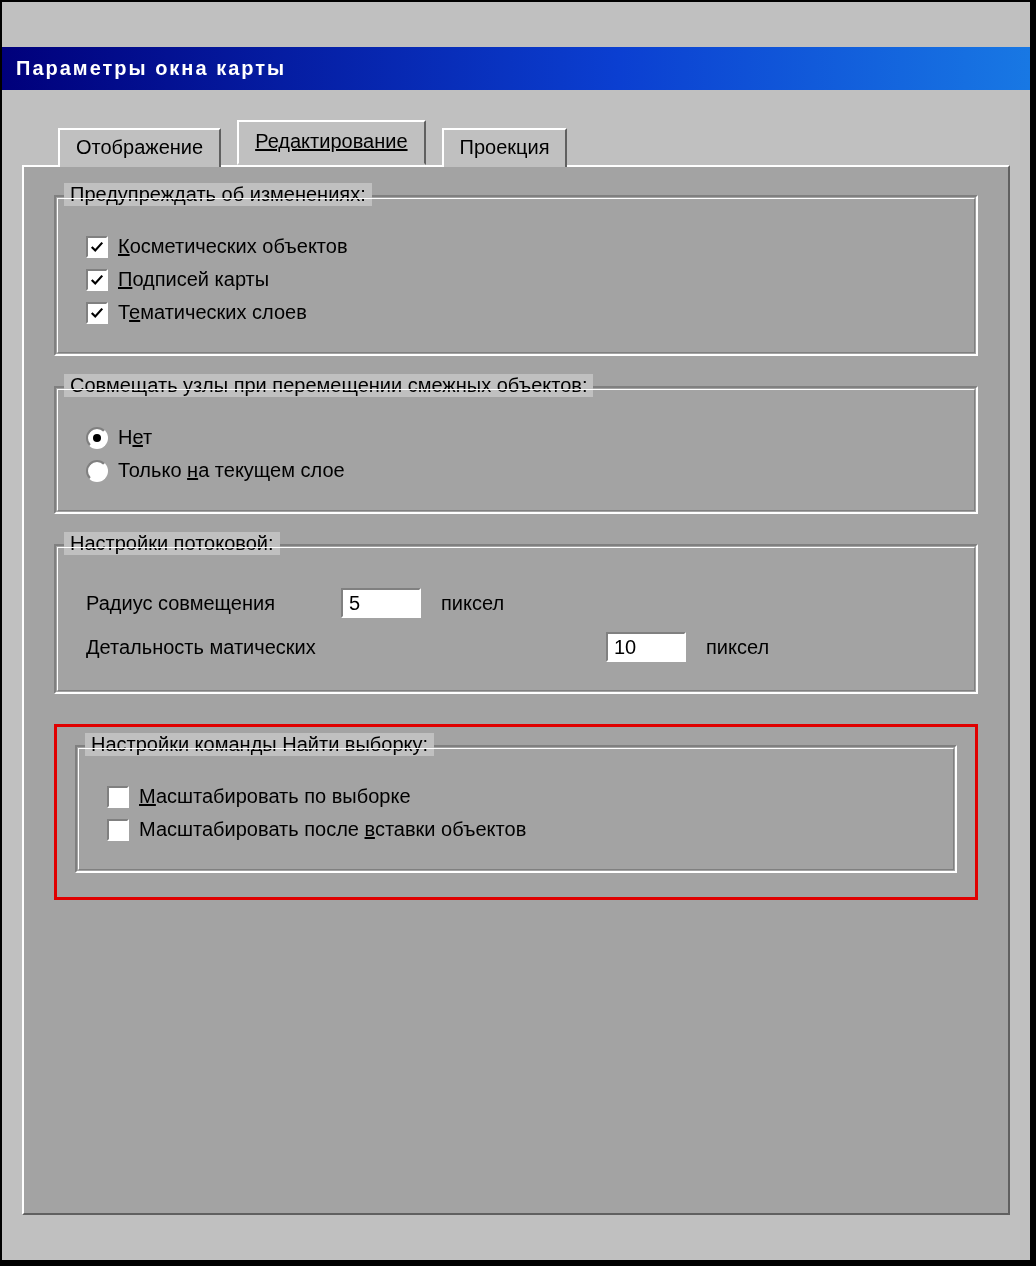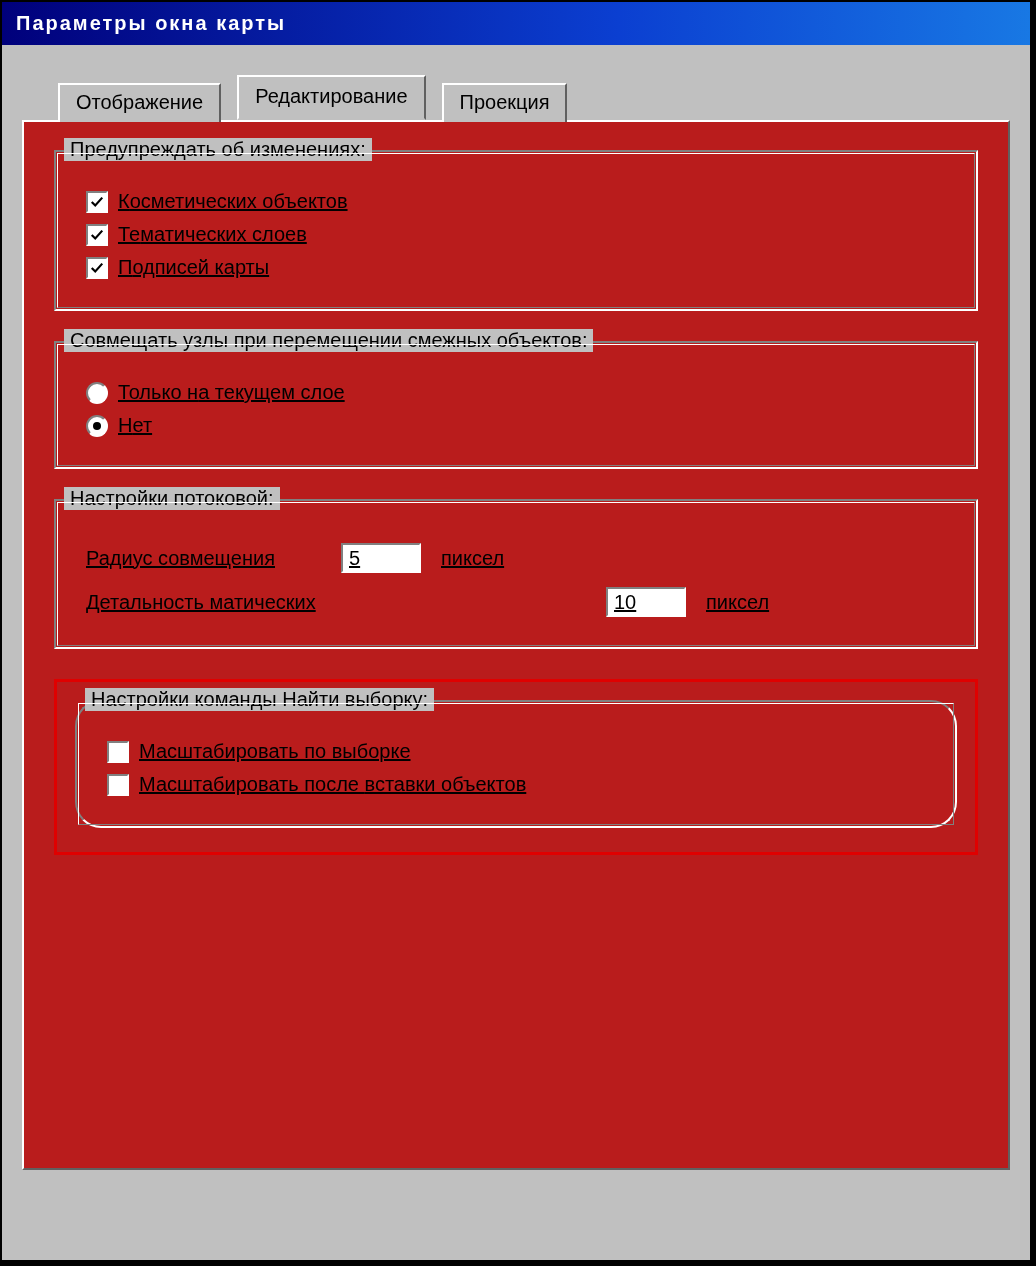--- a/index.html
+++ b/index.html
@@ -17,20 +17,21 @@
     height: 1262px;
     border: 2px solid #000;
     background: #c0c0c0;
   }
   .titlebar {
     background: linear-gradient(to right, #00007b 0%, #0b3fd1 60%, #1878e4 100%);
     color: #fff;
     font-weight: bold;
     padding: 10px 14px;
     letter-spacing: 2px;
+    margin-top: 45px;
   }
   .client {
     padding: 30px 20px 20px 20px;
   }
   .tabstrip {
     position: relative;
     display: flex;
     align-items: flex-end;
     margin-left: 20px;
     z-index: 2;
@@ -47,34 +48,34 @@
     cursor: pointer;
     color: #000;
     margin-left: 16px;
   }
   .tab.active {
     border-bottom: 2px solid #c0c0c0;
     top: 0;
     padding-top: 8px;
     padding-bottom: 10px;
     z-index: 3;
+    text-decoration: underline;
   }
   .tab.inactive {
     background: #c0c0c0;
   }
   .tabpanel {
     border-top: 2px solid #fff;
     border-left: 2px solid #fff;
     border-right: 2px solid #606060;
     border-bottom: 2px solid #606060;
-    background: #b91c1c;
+    background: #a3a3a3;
     min-height: 1050px;
     position: relative;
     padding: 28px 30px 30px 30px;
-    text-decoration: underline;
   }
   .groupbox {
     position: relative;
     border-top: 2px solid #808080;
     border-left: 2px solid #808080;
     border-right: 2px solid #fff;
     border-bottom: 2px solid #fff;
     padding: 28px 20px 20px 20px;
     margin-bottom: 30px;
   }
@@ -154,21 +155,21 @@
     font-family: inherit;
     font-size: 20px;
   }
   .label { color:#000; }
   u { text-decoration: underline; }
   .redbox {
     border: 3px solid #e00000;
     padding: 18px;
     margin-top: 4px;
   }
-  .redbox .groupbox { margin-bottom: 6px; border-radius: 26px; }
+  .redbox .groupbox { margin-bottom: 6px; }
   .input-row {
     display: flex;
     align-items: center;
     gap: 20px;
     margin: 14px 0 10px 10px;
   }
   .input-row .label { white-space: nowrap; }
   .checklabel { display:flex; align-items:center; gap:10px; cursor:pointer;}
 </style>
 </head>
@@ -200,53 +201,53 @@
           </div>
         </div>
 
         <div class="row">
           <div class="checklabel">
             <div class="checkbox">
               <svg class="check" viewBox="0 0 16 16">
                   <path d="M2 8 L6 12 L14 3" stroke="#000" stroke-width="2.5" fill="none"></path>
                 </svg>
             </div>
-            <span class="label"><span>Т</span><u>е</u><span>матических слоев</span></span>
+            <span class="label"><u>П</u><span>одписей карты</span></span>
           </div>
         </div>
 
         <div class="row">
           <div class="checklabel">
             <div class="checkbox">
               <svg class="check" viewBox="0 0 16 16">
                   <path d="M2 8 L6 12 L14 3" stroke="#000" stroke-width="2.5" fill="none"></path>
                 </svg>
             </div>
-            <span class="label"><u>П</u><span>одписей карты</span></span>
+            <span class="label"><span>Т</span><u>е</u><span>матических слоев</span></span>
           </div>
         </div>
       </div>
 
       <div class="groupbox">
         <div class="group-legend">Совмещать узлы при перемещении смежных объектов:</div>
 
-        <div class="row">
-          <div class="checklabel">
-            <div class="radio"></div>
-            <span class="label"><span>Только </span><u>н</u><span>а текущем слое</span></span>
-          </div>
-        </div>
         <div class="row">
           <div class="checklabel">
             <div class="radio">
                 <div class="dot"></div>
               </div>
             <span class="label"><span>Н</span><u>е</u><span>т</span></span>
           </div>
         </div>
+        <div class="row">
+          <div class="checklabel">
+            <div class="radio"></div>
+            <span class="label"><span>Только </span><u>н</u><span>а текущем слое</span></span>
+          </div>
+        </div>
       </div>
 
       <div class="groupbox">
         <div class="group-legend">Настройки потоковой:</div>
 
 
         <div class="input-row">
           <span class="label" style="width:235px">Радиус совмещения</span>
           <input class="textin" value="5" style="">
           <span class="label">пиксел</span>

